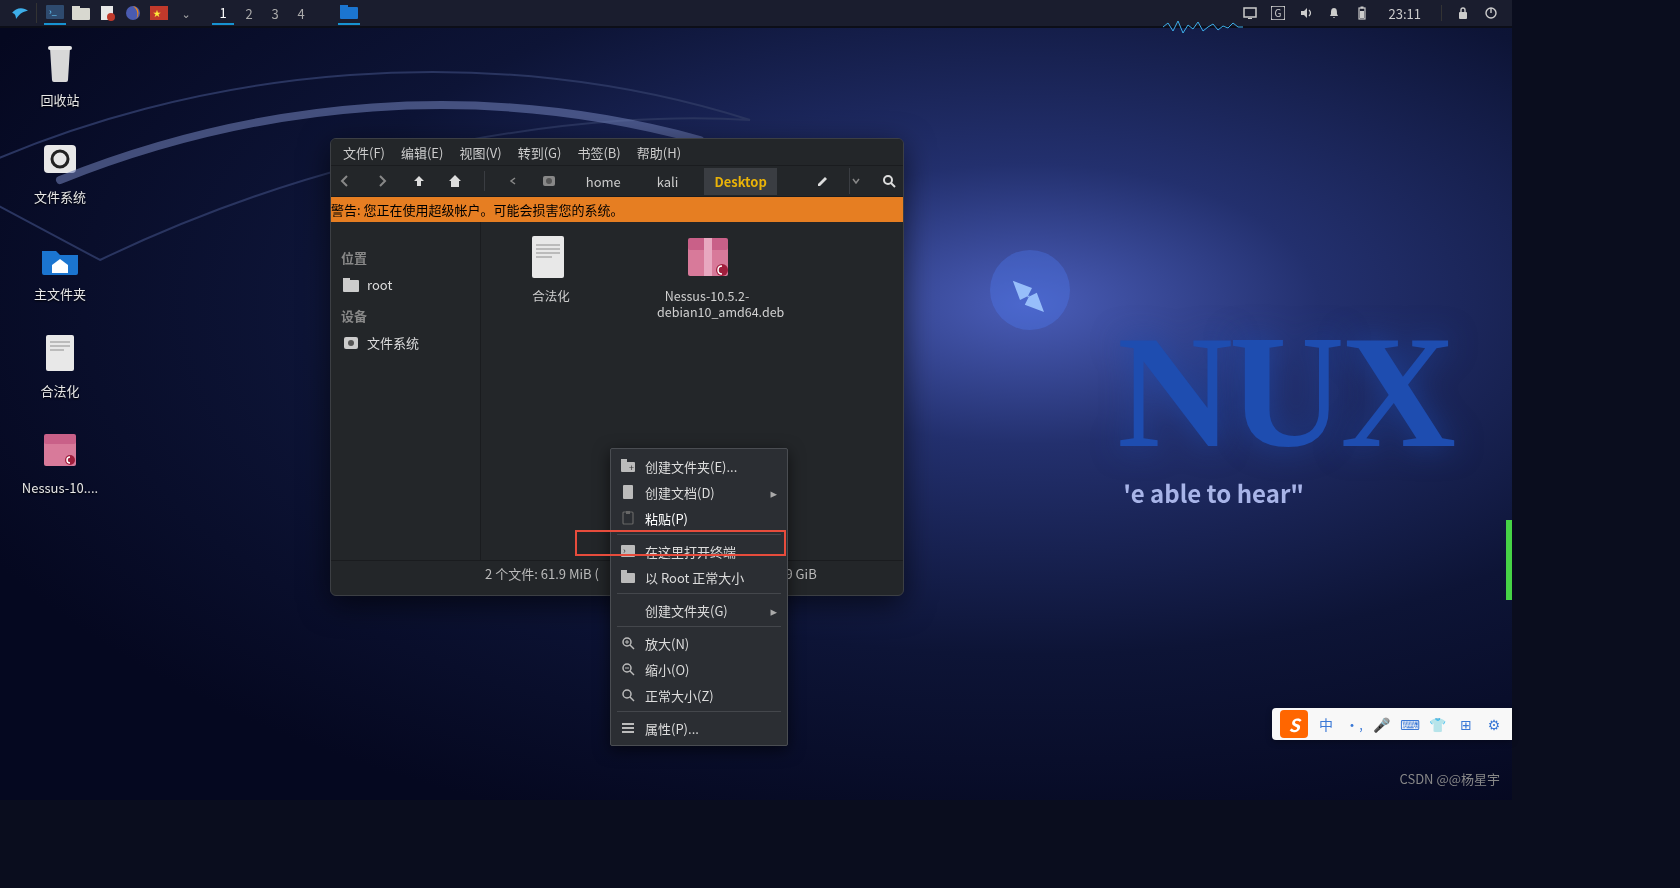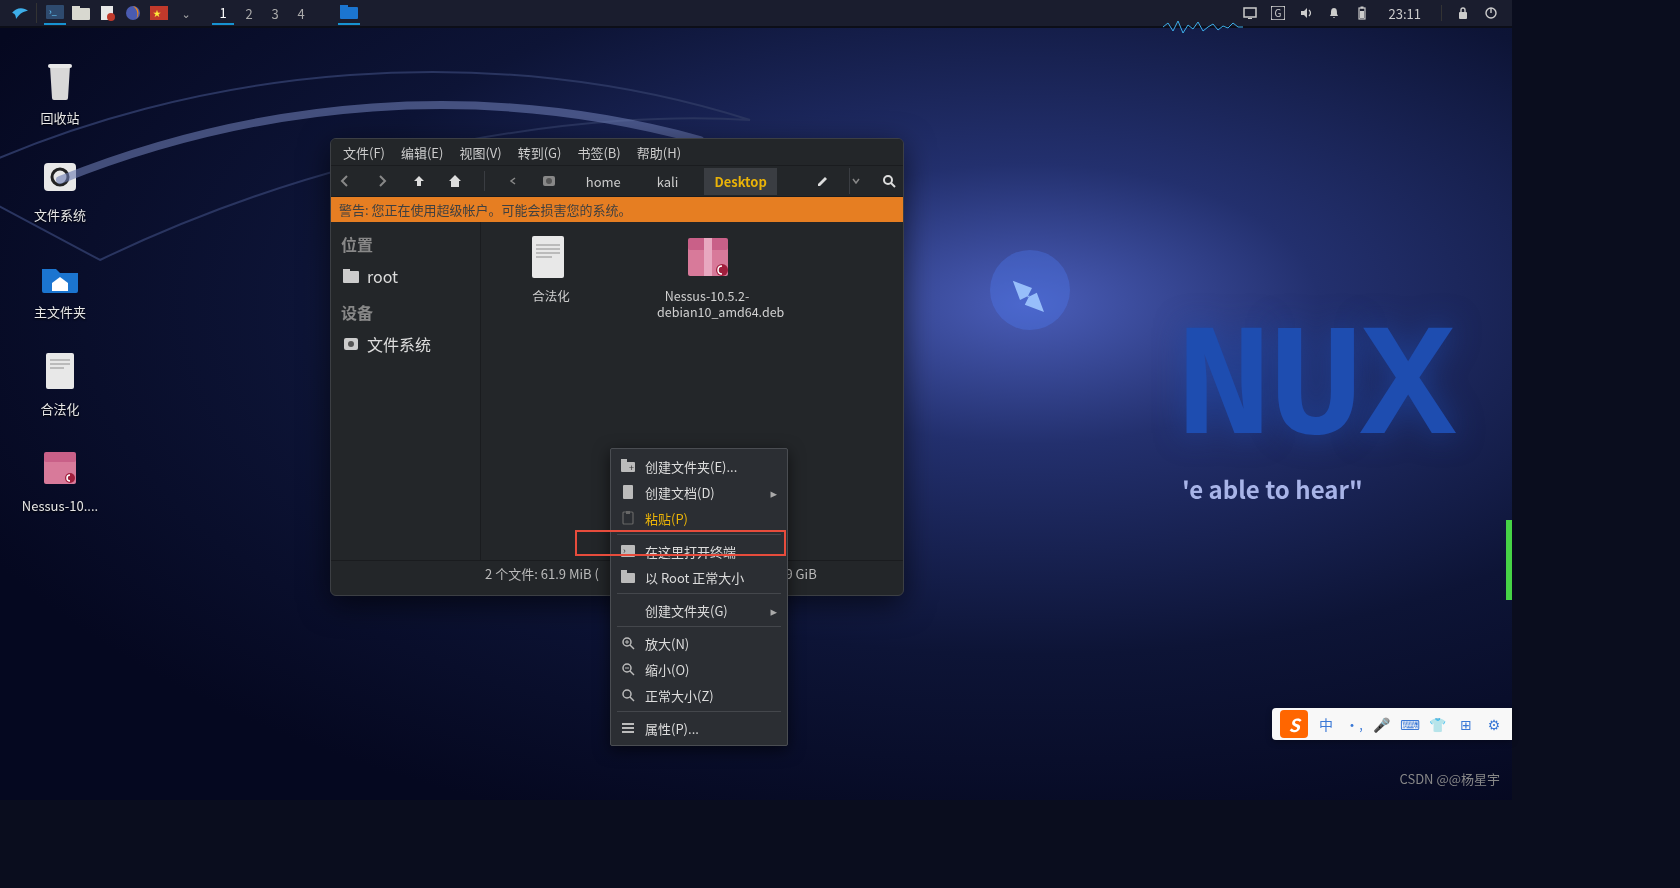--- a/index.html
+++ b/index.html
@@ -12,63 +12,63 @@
 .panel .task{width:22px;height:24px;display:flex;align-items:center;justify-content:center;margin:0 2px;font-size:12px;color:#bbb}
 .panel .task.active{border-bottom:2px solid #1793d1}
 .panel .ws{width:22px;height:24px;display:flex;align-items:center;justify-content:center;margin:0 2px;color:#aaa}
 .panel .ws.active{border-bottom:2px solid #1793d1;color:#fff}
 .panel .spacer{flex:1;position:relative}
 .panel .audio-wave{position:absolute;right:0;top:6px;width:80px;height:16px;overflow:hidden}
 .panel .audio-wave svg{width:80px;height:16px}
 .panel .tray{display:flex;align-items:center;gap:14px;padding-right:8px;color:#ccc}
 .panel .clock{font-size:13px;margin:12px 6px}
 
-.desktop-icons{position:absolute;top:58px;left:10px;width:120px}
+.desktop-icons{position:absolute;top:40px;left:10px;width:120px}
 .dicon{width:100px;text-align:center;margin-bottom:28px;cursor:pointer}
 .dicon .box{width:44px;height:44px;margin:0 auto 6px;display:flex;align-items:center;justify-content:center}
 .dicon .lbl{font-size:13px;color:#e8e8e8;text-shadow:0 1px 2px #000}
 
 .wall-text{position:absolute;right:60px;top:300px;text-align:left;pointer-events:none}
-.wall-nux{font-size:160px;font-weight:900;color:#1e4db0;text-shadow:0 0 30px rgba(30,77,176,0.6);font-family:Liberation Mono, monospace;letter-spacing:-4px}
+.wall-nux{font-size:160px;font-weight:900;color:#1e4db0;text-shadow:0 0 30px rgba(30,77,176,0.6);font-family:Liberation Serif, serif;letter-spacing:-4px}
 .wall-sub{font-size:24px;color:#a8b4e8;font-weight:bold;margin-top:-10px;margin-left:6px}
 .wall-swoosh{position:absolute;top:0;left:0;pointer-events:none;z-index:1}
 
 .win{position:absolute;left:330px;top:138px;width:574px;height:458px;background:#232629;border:1px solid #3c3f44;border-radius:6px;overflow:hidden;box-shadow:0 8px 30px rgba(0,0,0,0.6);z-index:100}
 .win-title{height:28px;display:flex;align-items:center;background:#1d2024;padding:0 8px}
 .win-title .folder-ico{width:16px;height:14px;background:#1b75d0;border-radius:2px;margin-right:8px}
 .win-title .ttxt{flex:1;text-align:center;color:#ccc;font-size:13px}
 .win-title .wbtn{width:16px;height:16px;border-radius:50%;margin-left:6px}
 .win-title .mm{background:#444}
 .win-title .cl{background:#1b75d0}
 .menubar{height:26px;display:flex;align-items:center;padding:0 4px;background:#232629;color:#ccc;font-size:13px}
 .menubar span{padding:4px 8px}
 .toolbar{height:32px;display:flex;align-items:center;background:#232629;border-top:1px solid #1a1c1f;border-bottom:1px solid #1a1c1f;padding:0 4px;gap:16px}
 .toolbar .tbtn{width:26px;height:26px;display:flex;align-items:center;justify-content:center;color:#888}
 .toolbar .tbtn.enabled{color:#ddd}
 .toolbar .sep{width:1px;height:20px;background:#3a3d42;margin:0 2px}
 .toolbar .crumb{padding:4px 10px;color:#ccc;font-size:13px}
 .toolbar .crumb.active{background:#3a3d42;color:#eab308;font-weight:bold}
 .toolbar .crumbspace{flex:1;background:#2a2d31;height:26px;margin:0 2px}
 .toolbar .dropdown-sep{width:16px;display:flex;align-items:center;justify-content:center;color:#888;border-left:1px solid #3a3d42;height:26px}
-.warn{background:#e67e22;color:#404040;padding:3px 8px;font-size:13px}
+.warn{background:#e67e22;color:#000000;padding:3px 0;font-size:13px}
 .win-body{display:flex;height:338px;background:#232629}
-.sidebar{width:150px;border-right:1px solid #1a1c1f;padding:2px 4px;font-size:16px}
+.sidebar{width:150px;border-right:1px solid #1a1c1f;padding:18px 4px;font-size:13px}
 .sidebar .shead{color:#888;font-weight:bold;padding:4px 6px;margin-top:4px}
 .sidebar .sitem{display:flex;align-items:center;padding:4px 8px;gap:8px;color:#ddd}
 .sidebar .sitem .si-ico{width:16px;height:16px;display:flex;align-items:center;justify-content:center}
 .content{flex:1;padding:12px 20px;display:flex;gap:56px;align-items:flex-start}
 .fitem{width:100px;text-align:center}
 .fitem .fic{width:46px;height:46px;margin:0 auto 8px}
 .fitem .flbl{font-size:12.5px;color:#d0d0d0;line-height:1.3}
 .statusbar{height:26px;background:#232629;border-top:1px solid #1a1c1f;display:flex;align-items:center;color:#bbb;font-size:13px;padding:0 8px}
 .statusbar .flex{flex:1;text-align:center}
 
 .ctx{position:absolute;left:610px;top:448px;width:178px;background:#2b2e33;border:1px solid #4a4d52;border-radius:2px;box-shadow:0 4px 16px rgba(0,0,0,0.6);z-index:200;padding:4px 0;font-size:13px}
 .ctx .mi{height:26px;display:flex;align-items:center;padding:0 10px;gap:10px;color:#ddd;position:relative}
-.ctx .mi.disabled{color:#eab308}
+.ctx .mi.disabled{color:#ffffff}
 .ctx .mi.sub::after{content:"▸";position:absolute;right:10px;color:#aaa}
 .ctx .mi .mi-ico{width:14px;height:14px;display:flex;align-items:center;justify-content:center;color:#bbb;font-size:12px}
 .ctx .sep{height:1px;background:#44474c;margin:3px 6px}
 .ctx-highlight{position:absolute;left:575px;top:530px;width:211px;height:26px;border:2px solid #e74c3c;z-index:201;pointer-events:none}
 
 .sogou{position:absolute;right:0;bottom:60px;height:32px;background:#f8f8f8;border-radius:4px 0 0 4px;display:flex;align-items:center;padding:0 8px;gap:8px;z-index:300;box-shadow:0 2px 6px rgba(0,0,0,0.3)}
 .sogou .s-ico{width:28px;height:28px;background:#ff6600;border-radius:4px;color:#fff;font-weight:bold;display:flex;align-items:center;justify-content:center;font-size:18px;font-style:italic}
 .sogou .s-item{color:#3a78d6;font-size:14px;width:20px;text-align:center}
 
 .watermark{position:absolute;right:12px;bottom:12px;color:#888;font-size:13px;z-index:250}

